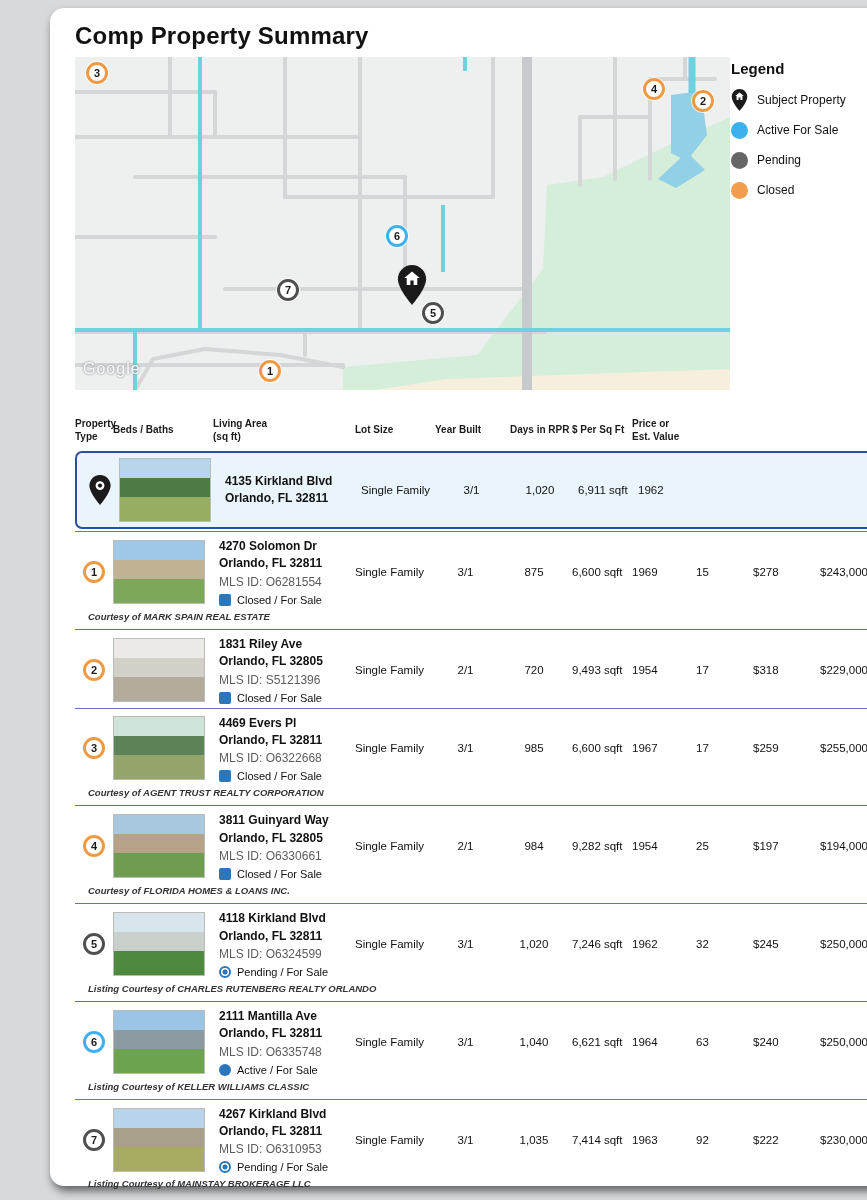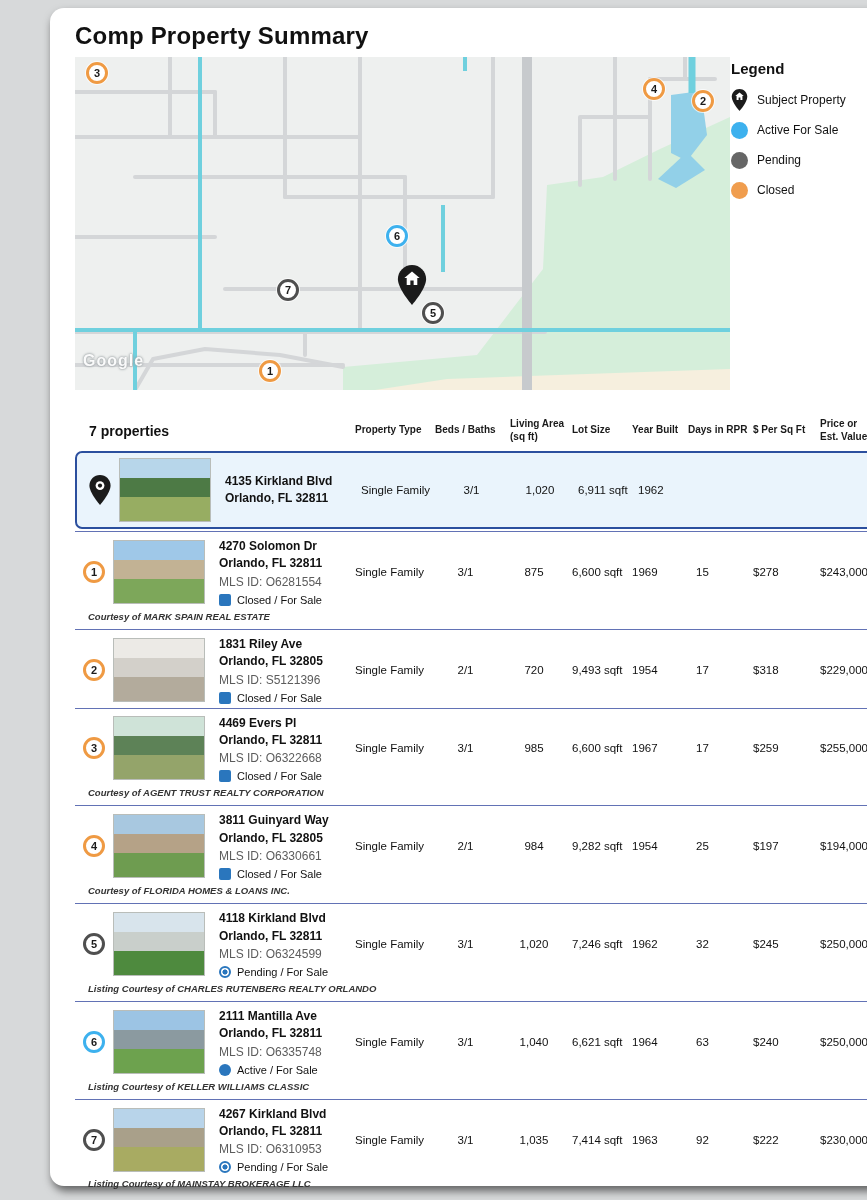--- a/index.html
+++ b/index.html
@@ -15,21 +15,21 @@
   #map { position:absolute; left:25px; top:49px; width:655px; height:333px;
          background:#eef0ef; overflow:hidden; }
   #map svg { position:absolute; left:0; top:0; }
   #map-markers { position:absolute; left:0; top:0; width:100%; height:100%; }
   .map-marker { position:absolute; width:22px; height:22px; margin:-11px 0 0 -11px;
                 border-radius:50%; background:#fff; border:3.5px solid #999;
                 font-size:11px; font-weight:bold; color:#1b1b1b;
                 display:flex; align-items:center; justify-content:center;
                 box-shadow:0 0 0 1px rgba(255,255,255,.7); }
   #subject-pin { position:absolute; width:30px; height:40px; margin:-38px 0 0 -15px; }
-  .google-logo { position:absolute; left:8px; bottom:20px; font-size:16px; font-weight:bold;
+  .google-logo { position:absolute; left:8px; bottom:12px; font-size:16px; font-weight:normal;
                  color:rgba(255,255,255,.95); letter-spacing:1px;
                  text-shadow:0 0 3px #9aa0a3, 0 0 2px #9aa0a3; }
 
   
   #legend { position:absolute; left:681px; top:52px; width:150px; }
   .legend-title { font-size:15px; font-weight:bold; color:#111; margin-bottom:14px; }
   .legend-item { display:flex; align-items:center; margin-bottom:12px; height:18px; }
   .legend-icon { width:17px; height:17px; border-radius:50%; margin-right:9px; flex:0 0 17px; }
   .legend-label { font-size:12px; color:#111; }
 
@@ -167,21 +167,20 @@
     <div class="legend-item">
       <span class="legend-icon" style="background-color: rgb(240, 157, 78);"></span>
       <span class="legend-label">Closed</span>
     </div>
   </div>
 
   <div id="table">
 
     <div id="table-header">
       <div class="grid">
-        <div class="count-cell">7 properties</div>
 
       <div class="hcell"><span>Property Type</span></div>
           <div class="hcell"><span>Beds / Baths</span></div>
           <div class="hcell"><span>Living Area</span><span class="l2">(sq ft)</span></div>
           <div class="hcell"><span>Lot Size</span></div>
           <div class="hcell"><span>Year Built</span></div>
           <div class="hcell"><span>Days in RPR</span></div>
           <div class="hcell"><span>$ Per Sq Ft</span></div>
           <div class="hcell"><span>Price or</span><span class="l2">Est. Value</span></div>
         </div>

